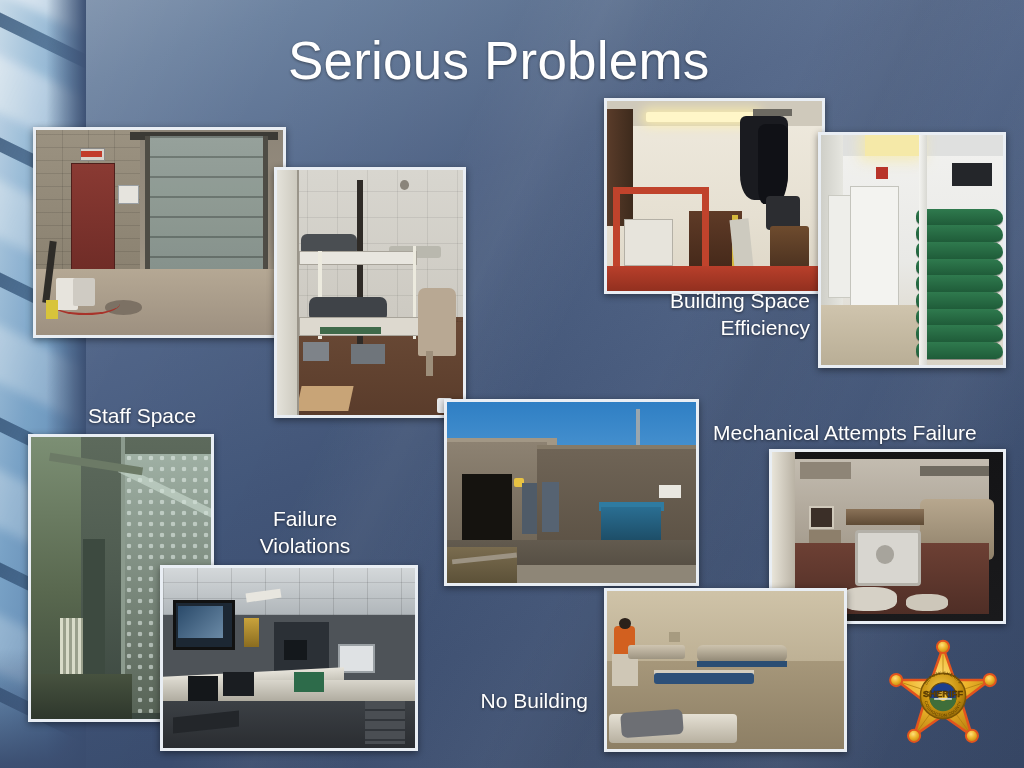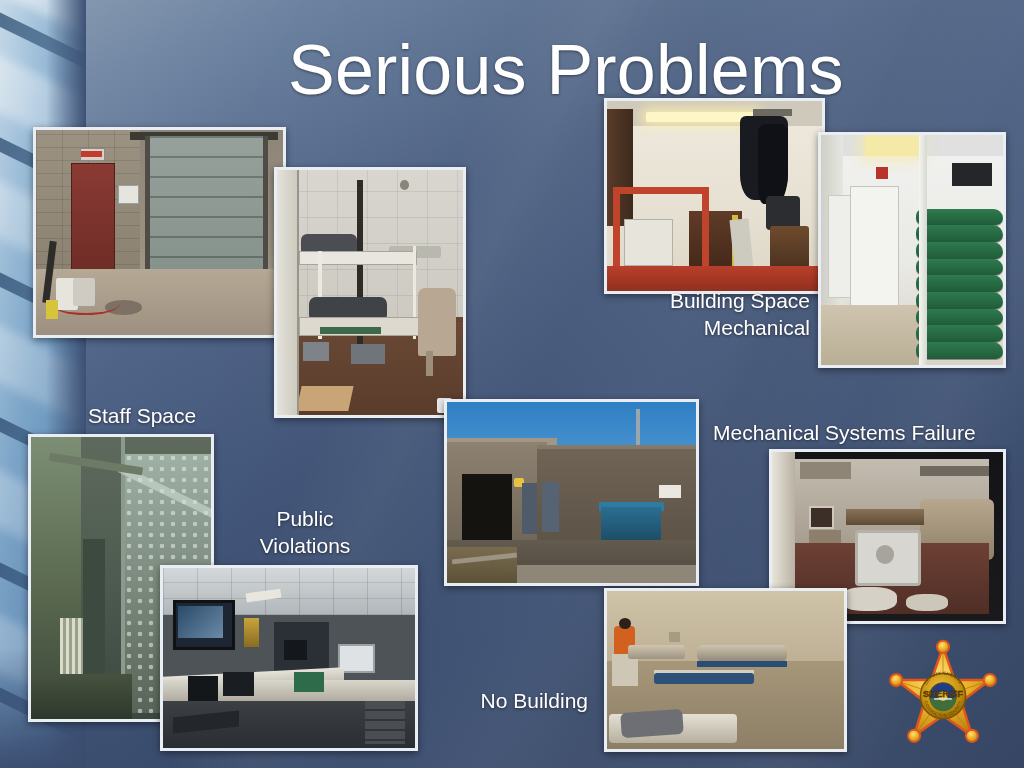--- a/index.html
+++ b/index.html
@@ -47,21 +47,21 @@
   .left-band .fadebottom{
     position:absolute;left:0;bottom:0;width:100%;height:120px;
     background:linear-gradient(180deg, rgba(62,82,118,0), rgba(58,76,110,.96));
   }
 
   
   .title{
     position:absolute;color:#ffffff;font-weight:400;white-space:nowrap;
     text-shadow:0 1px 3px rgba(0,0,0,.45);
   }
-  #page-title{left:288px;top:30px;font-size:70px;letter-spacing:.2px;}
+  #page-title{left:288px;top:30px;font-size:53px;letter-spacing:.2px;}
 
   
   .caption{
     position:absolute;color:#ffffff;font-size:21px;line-height:27px;
     text-shadow:0 1px 3px rgba(0,0,0,.55);font-weight:400;
   }
   .caption.right{text-align:right;}
   .caption.center{text-align:center;}
 
   
@@ -468,30 +468,30 @@
       <div class="ph-layer cot3"></div>
       <div class="ph-layer cot4"></div>
       <div class="ph-layer blanket"></div>
     </div>
   </div>
 
 
 
   <div class="caption right" style="left:598px;top:287px;width:212px;">
     <div>Building Space</div>
-    <div>Mechanical</div>
-  </div>
-
-
-  <div class="caption" style="left:713px;top:419px;">Mechanical Systems Failure</div>
+    <div>Efficiency</div>
+  </div>
+
+
+  <div class="caption" style="left:713px;top:419px;">Mechanical Attempts Failure</div>
 
   <div class="caption" style="left:88px;top:402px;">Staff Space</div>
 
   <div class="caption center" style="left:239px;top:505px;width:132px;">
-    <div>Public</div>
+    <div>Failure</div>
     <div>Violations</div>
   </div>
 
   <div class="caption right" style="left:440px;top:687px;width:148px;">
     <div>No Building</div>
   </div>
 
   <div class="badge" style="left:884px;top:637px;width:118px;height:118px;">
     <svg viewBox="0 0 120 120" width="118" height="118">
       <defs>

